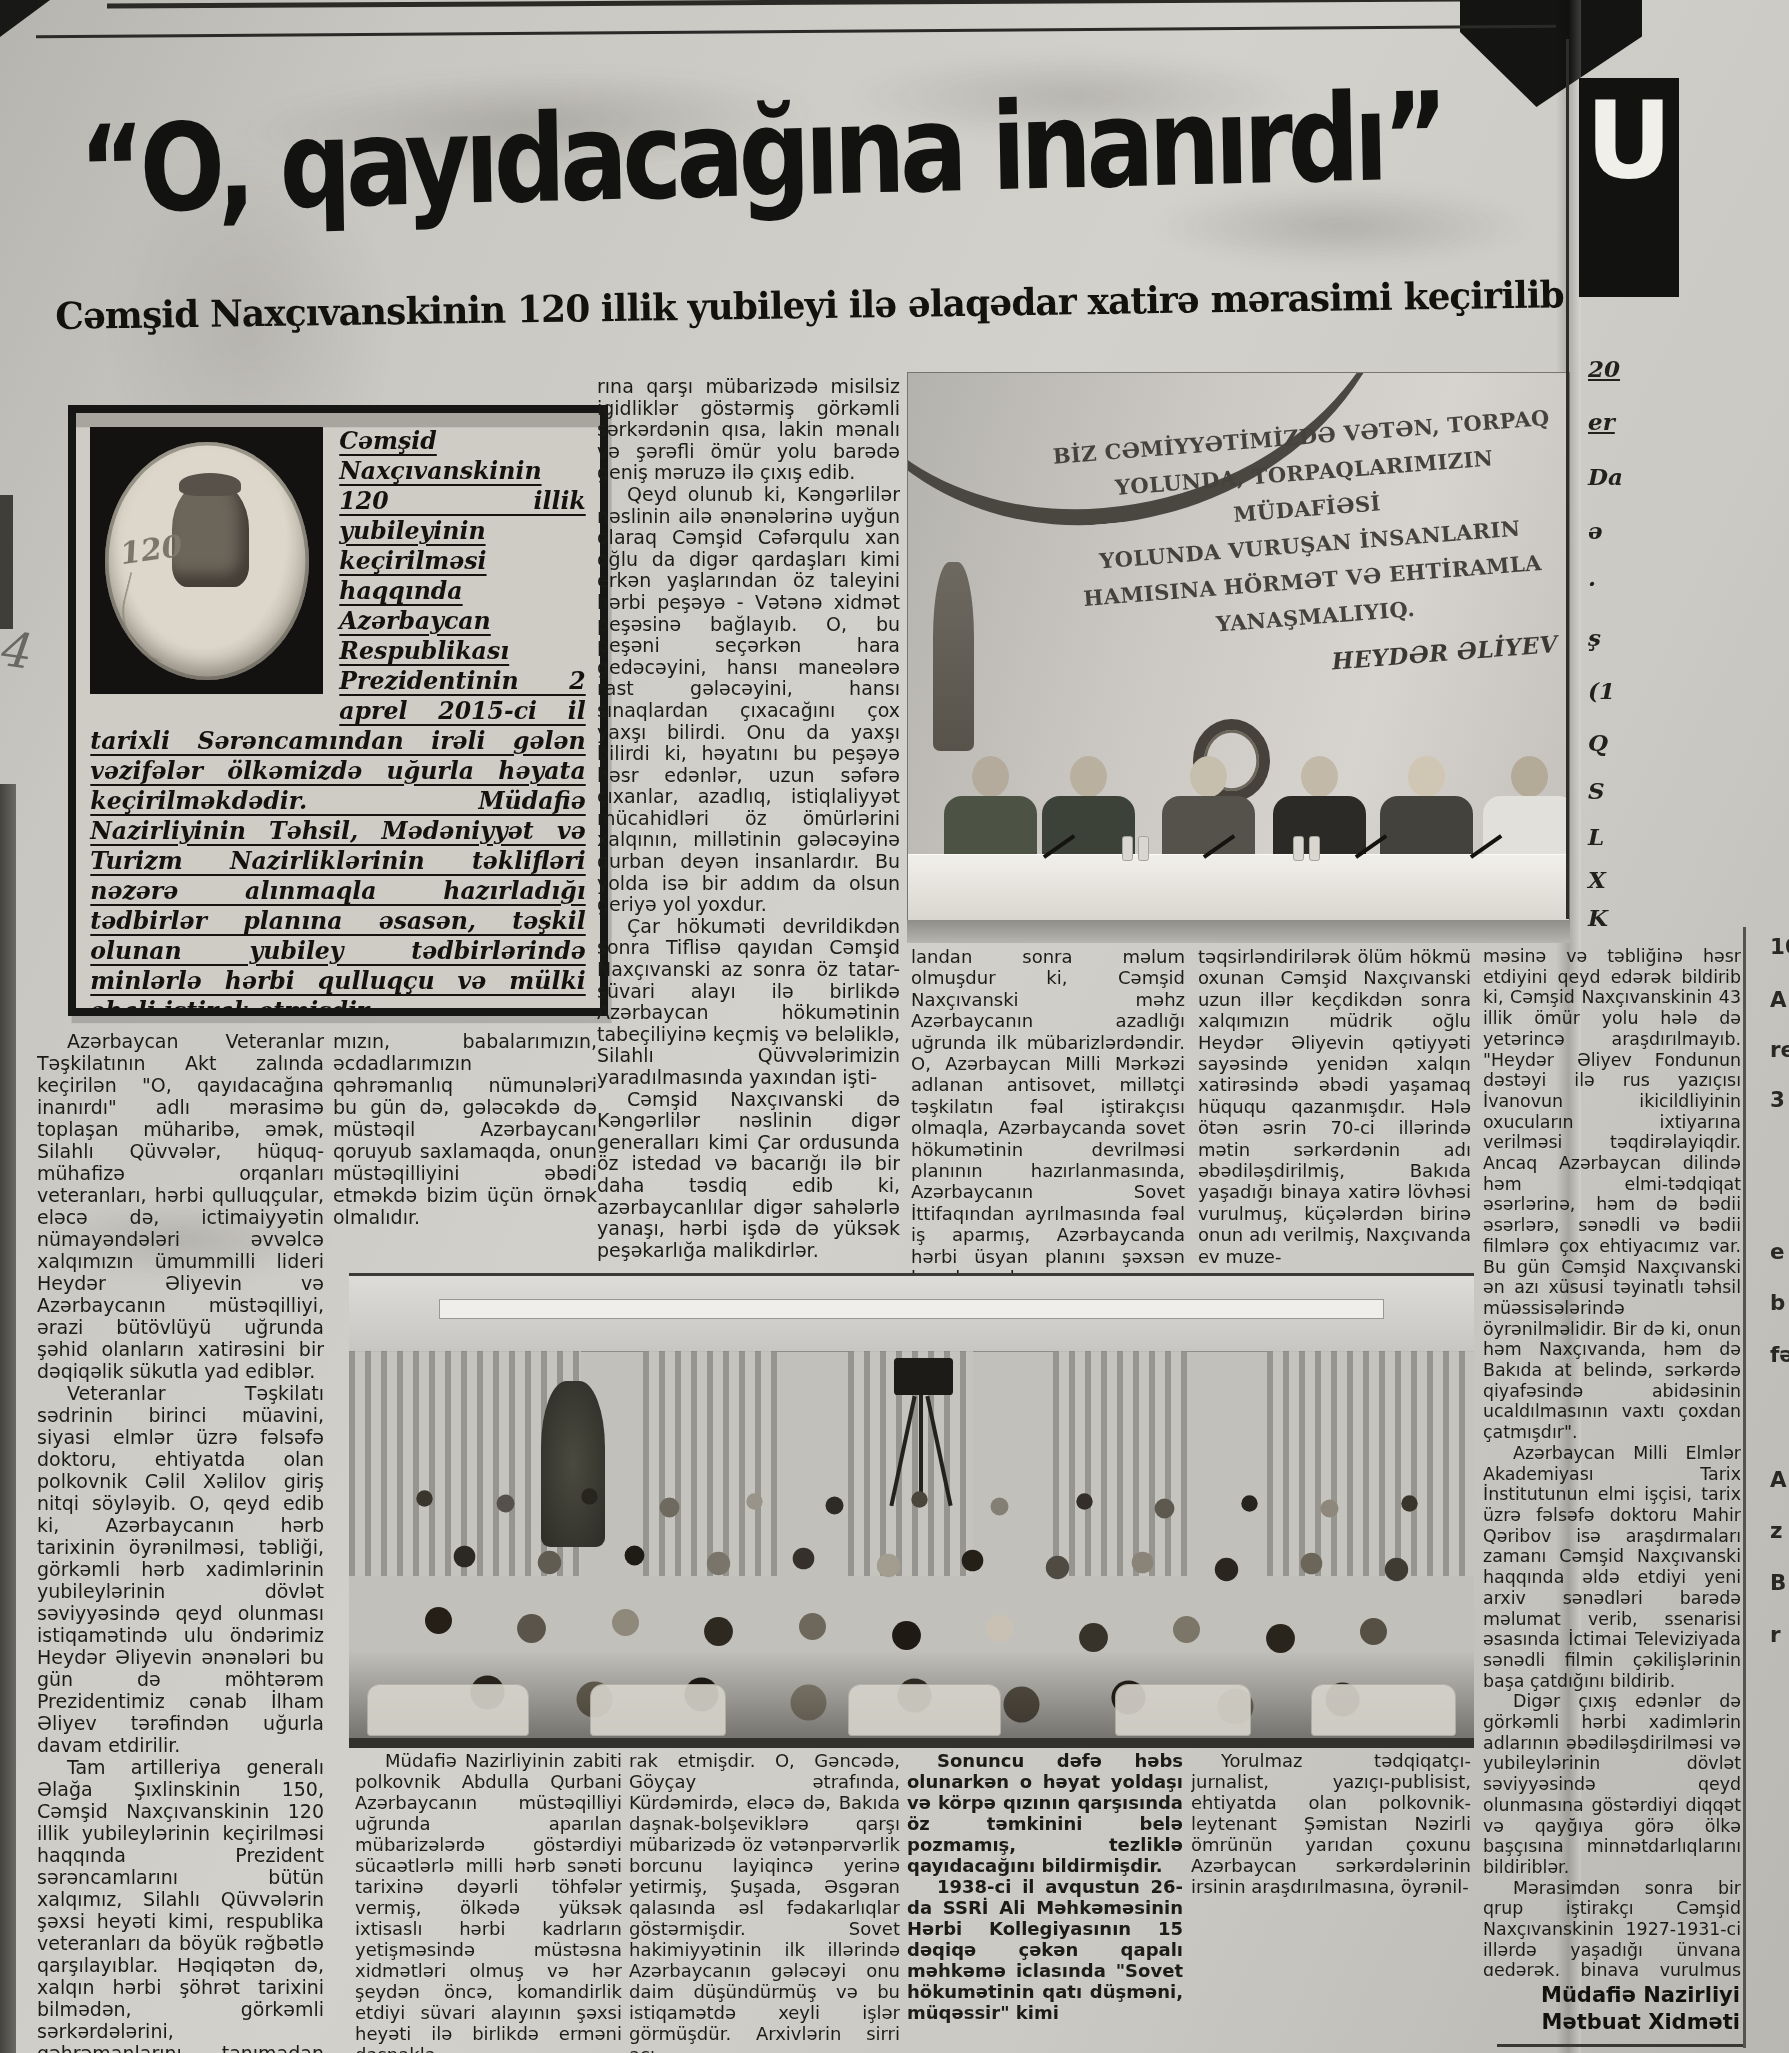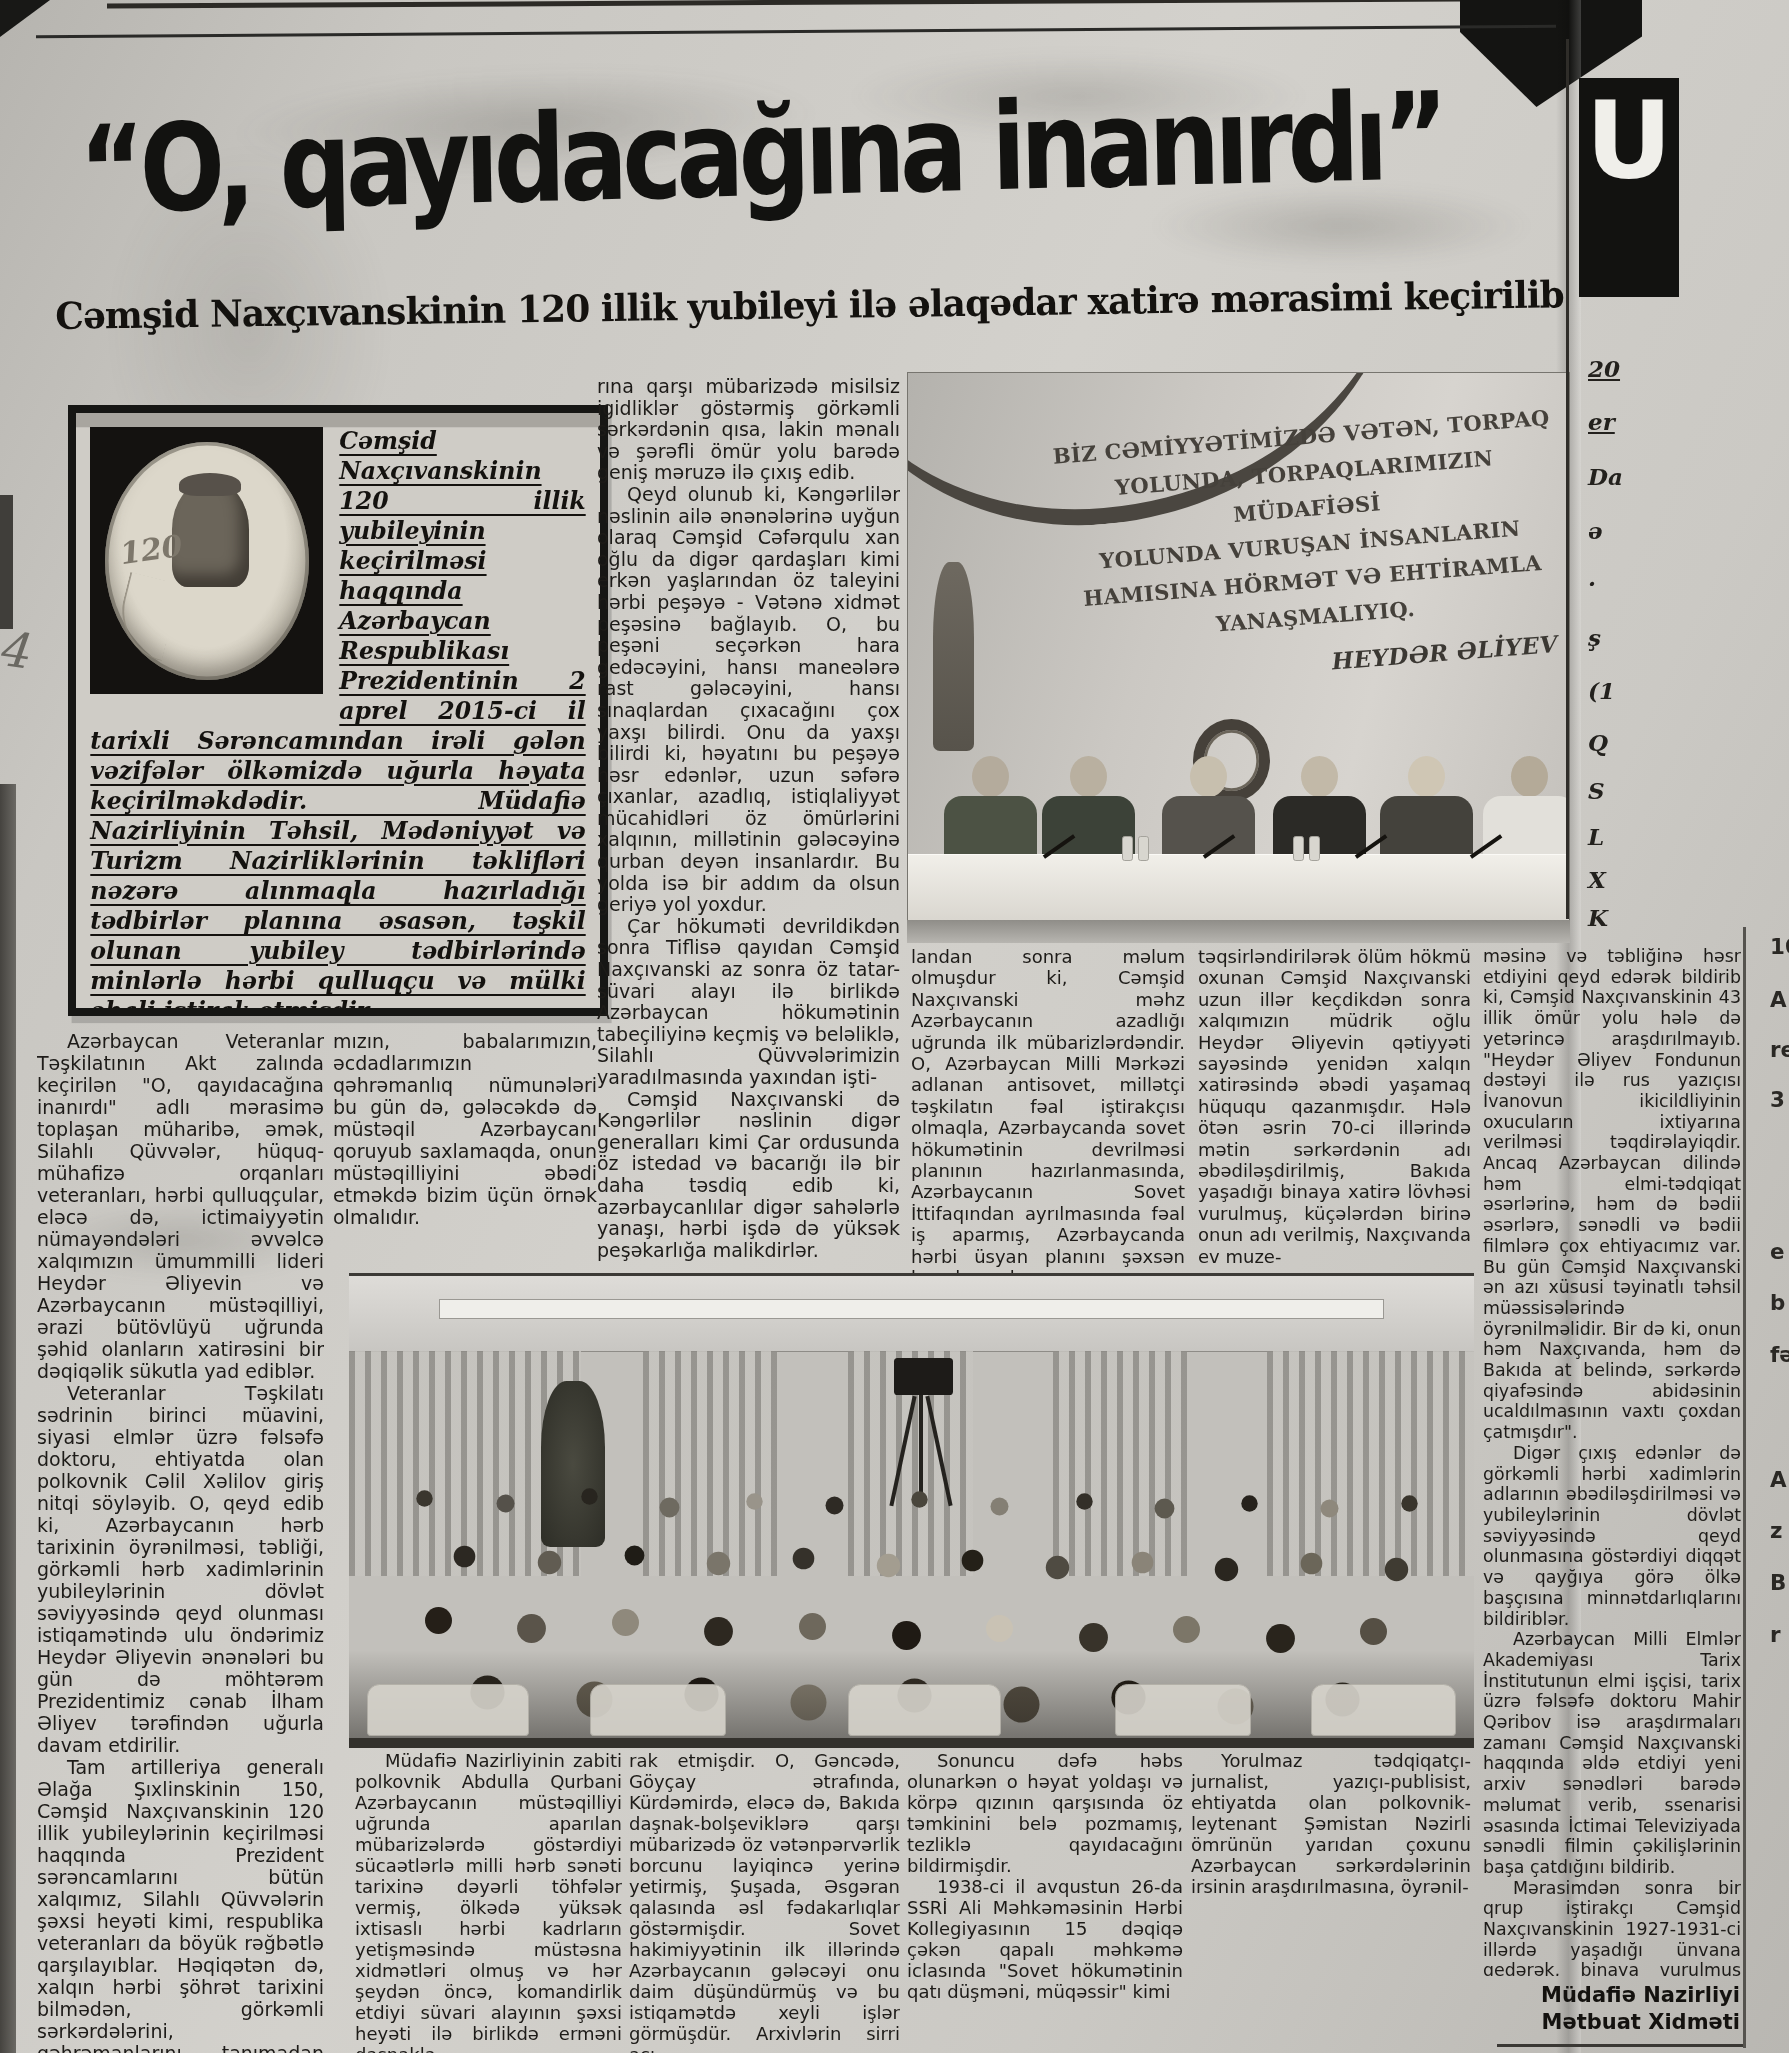--- a/index.html
+++ b/index.html
@@ -61,21 +61,21 @@
   .col p{margin:0;text-indent:30px;}
   .col p.cont{text-indent:0;}
   #col1{left:37px;top:1030px;width:287px;height:1023px;font-size:19px;line-height:22px;}
   #col2a{left:333px;top:1030px;width:264px;height:258px;font-size:19px;line-height:22px;}
   #col2{left:597px;top:376px;width:303px;height:895px;font-size:19px;line-height:21.6px;}
   #col3{left:911px;top:946px;width:274px;height:344px;font-size:18px;line-height:21.4px;}
   #col4{left:1198px;top:946px;width:273px;height:344px;font-size:18px;line-height:21.4px;}
   #col5{left:1483px;top:946px;width:258px;height:1030px;font-size:17.4px;line-height:20.7px;}
   #colB1{left:355px;top:1750px;width:267px;height:303px;font-size:18px;line-height:21px;}
   #colB2{left:629px;top:1750px;width:271px;height:303px;font-size:18px;line-height:21px;}
-  #colB3{left:907px;top:1750px;width:276px;height:303px;font-size:18px;line-height:21px;}
+  #colB3{left:907px;top:1750px;width:276px;height:303px;font-size:18px;line-height:21px;font-weight:bold;}
   #colB4{left:1191px;top:1750px;width:280px;height:303px;font-size:18px;line-height:21px;}
   .signature{left:1483px;top:1982px;width:257px;text-align:right;font:bold 21px/27px "DejaVu Sans",sans-serif;color:#14120f;}
   .sig-rule{left:1497px;top:2044px;width:246px;height:2.7px;background:#3a3834;}
 
   
   .photo1{left:907px;top:372px;width:661px;height:547px;overflow:hidden;border:0.9px solid #77756f;
           background:linear-gradient(105deg,#b4b2ad 0%,#cbc8c3 38%,#d7d4cf 68%,#c3c0bb 100%);}
   .beam{position:absolute;left:-80px;top:-134px;width:588px;height:267px;border-bottom:16px solid #4a4640;
         border-radius:0 0 55% 45% / 0 0 100% 80%;transform:rotate(-5deg);}
   .quote{position:absolute;left:150px;top:46px;width:504px;transform:rotate(-4.5deg);
@@ -216,22 +216,22 @@
     <p>Cəmşid Naxçıvanski də Kəngərlilər nəslinin digər generalları kimi Çar ordusunda öz istedad və bacarığı ilə bir daha təsdiq edib ki, azərbaycanlılar digər sahələrlə yanaşı, hərbi işdə də yüksək peşəkarlığa malikdirlər.</p>
   </div>
   <div class="col" id="col3">
     <p class="cont">landan sonra məlum olmuşdur ki, Cəmşid Naxçıvanski məhz Azərbaycanın azadlığı uğrunda ilk mübarizlərdəndir. O, Azərbaycan Milli Mərkəzi adlanan antisovet, millətçi təşkilatın fəal iştirakçısı olmaqla, Azərbaycanda sovet hökumətinin devrilməsi planının hazırlanmasında, Azərbaycanın Sovet İttifaqından ayrılmasında fəal iş aparmış, Azərbaycanda hərbi üsyan planını şəxsən hazırlamışdır.</p>
   </div>
   <div class="col" id="col4">
     <p class="cont">təqsirləndirilərək ölüm hökmü oxunan Cəmşid Naxçıvanski uzun illər keçdikdən sonra xalqımızın müdrik oğlu Heydər Əliyevin qətiyyəti sayəsində yenidən xalqın xatirəsində əbədi yaşamaq hüququ qazanmışdır. Hələ ötən əsrin 70-ci illərində mətin sərkərdənin adı əbədiləşdirilmiş, Bakıda yaşadığı binaya xatirə lövhəsi vurulmuş, küçələrdən birinə onun adı verilmiş, Naxçıvanda ev muze-</p>
   </div>
   <div class="col" id="col5">
     <p class="cont">məsinə və təbliğinə həsr etdiyini qeyd edərək bildirib ki, Cəmşid Naxçıvanskinin 43 illik ömür yolu hələ də yetərincə araşdırılmayıb. "Heydər Əliyev Fondunun dəstəyi ilə rus yazıçısı İvanovun ikicildliyinin oxucuların ixtiyarına verilməsi təqdirəlayiqdir. Ancaq Azərbaycan dilində həm elmi-tədqiqat əsərlərinə, həm də bədii əsərlərə, sənədli və bədii filmlərə çox ehtiyacımız var. Bu gün Cəmşid Naxçıvanski ən azı xüsusi təyinatlı təhsil müəssisələrində öyrənilməlidir. Bir də ki, onun həm Naxçıvanda, həm də Bakıda at belində, sərkərdə qiyafəsində abidəsinin ucaldılmasının vaxtı çoxdan çatmışdır".</p>
+    <p>Azərbaycan Milli Elmlər Akademiyası Tarix İnstitutunun elmi işçisi, tarix üzrə fəlsəfə doktoru Mahir Qəribov isə araşdırmaları zamanı Cəmşid Naxçıvanski haqqında əldə etdiyi yeni arxiv sənədləri barədə məlumat verib, ssenarisi əsasında İctimai Televiziyada sənədli filmin çəkilişlərinin başa çatdığını bildirib.</p>
     <p>Digər çıxış edənlər də görkəmli hərbi xadimlərin adlarının əbədiləşdirilməsi və yubileylərinin dövlət səviyyəsində qeyd olunmasına göstərdiyi diqqət və qayğıya görə ölkə başçısına minnətdarlıqlarını bildiriblər.</p>
-    <p>Azərbaycan Milli Elmlər Akademiyası Tarix İnstitutunun elmi işçisi, tarix üzrə fəlsəfə doktoru Mahir Qəribov isə araşdırmaları zamanı Cəmşid Naxçıvanski haqqında əldə etdiyi yeni arxiv sənədləri barədə məlumat verib, ssenarisi əsasında İctimai Televiziyada sənədli filmin çəkilişlərinin başa çatdığını bildirib.</p>
     <p>Mərasimdən sonra bir qrup iştirakçı Cəmşid Naxçıvanskinin 1927-1931-ci illərdə yaşadığı ünvana gedərək, binaya vurulmuş xatirə lövhəsinin qarşısına çələng qoyublar.</p>
   </div>
 
   <div class="abs photo2">
     <div class="ceiling">
       <div class="ceil-slot"></div>
     </div>
     <div class="crt" style="left:0;width:232px;"></div>
     <div class="crt" style="left:294px;width:134px;"></div>
     <div class="crt" style="left:499px;width:125px;"></div>

